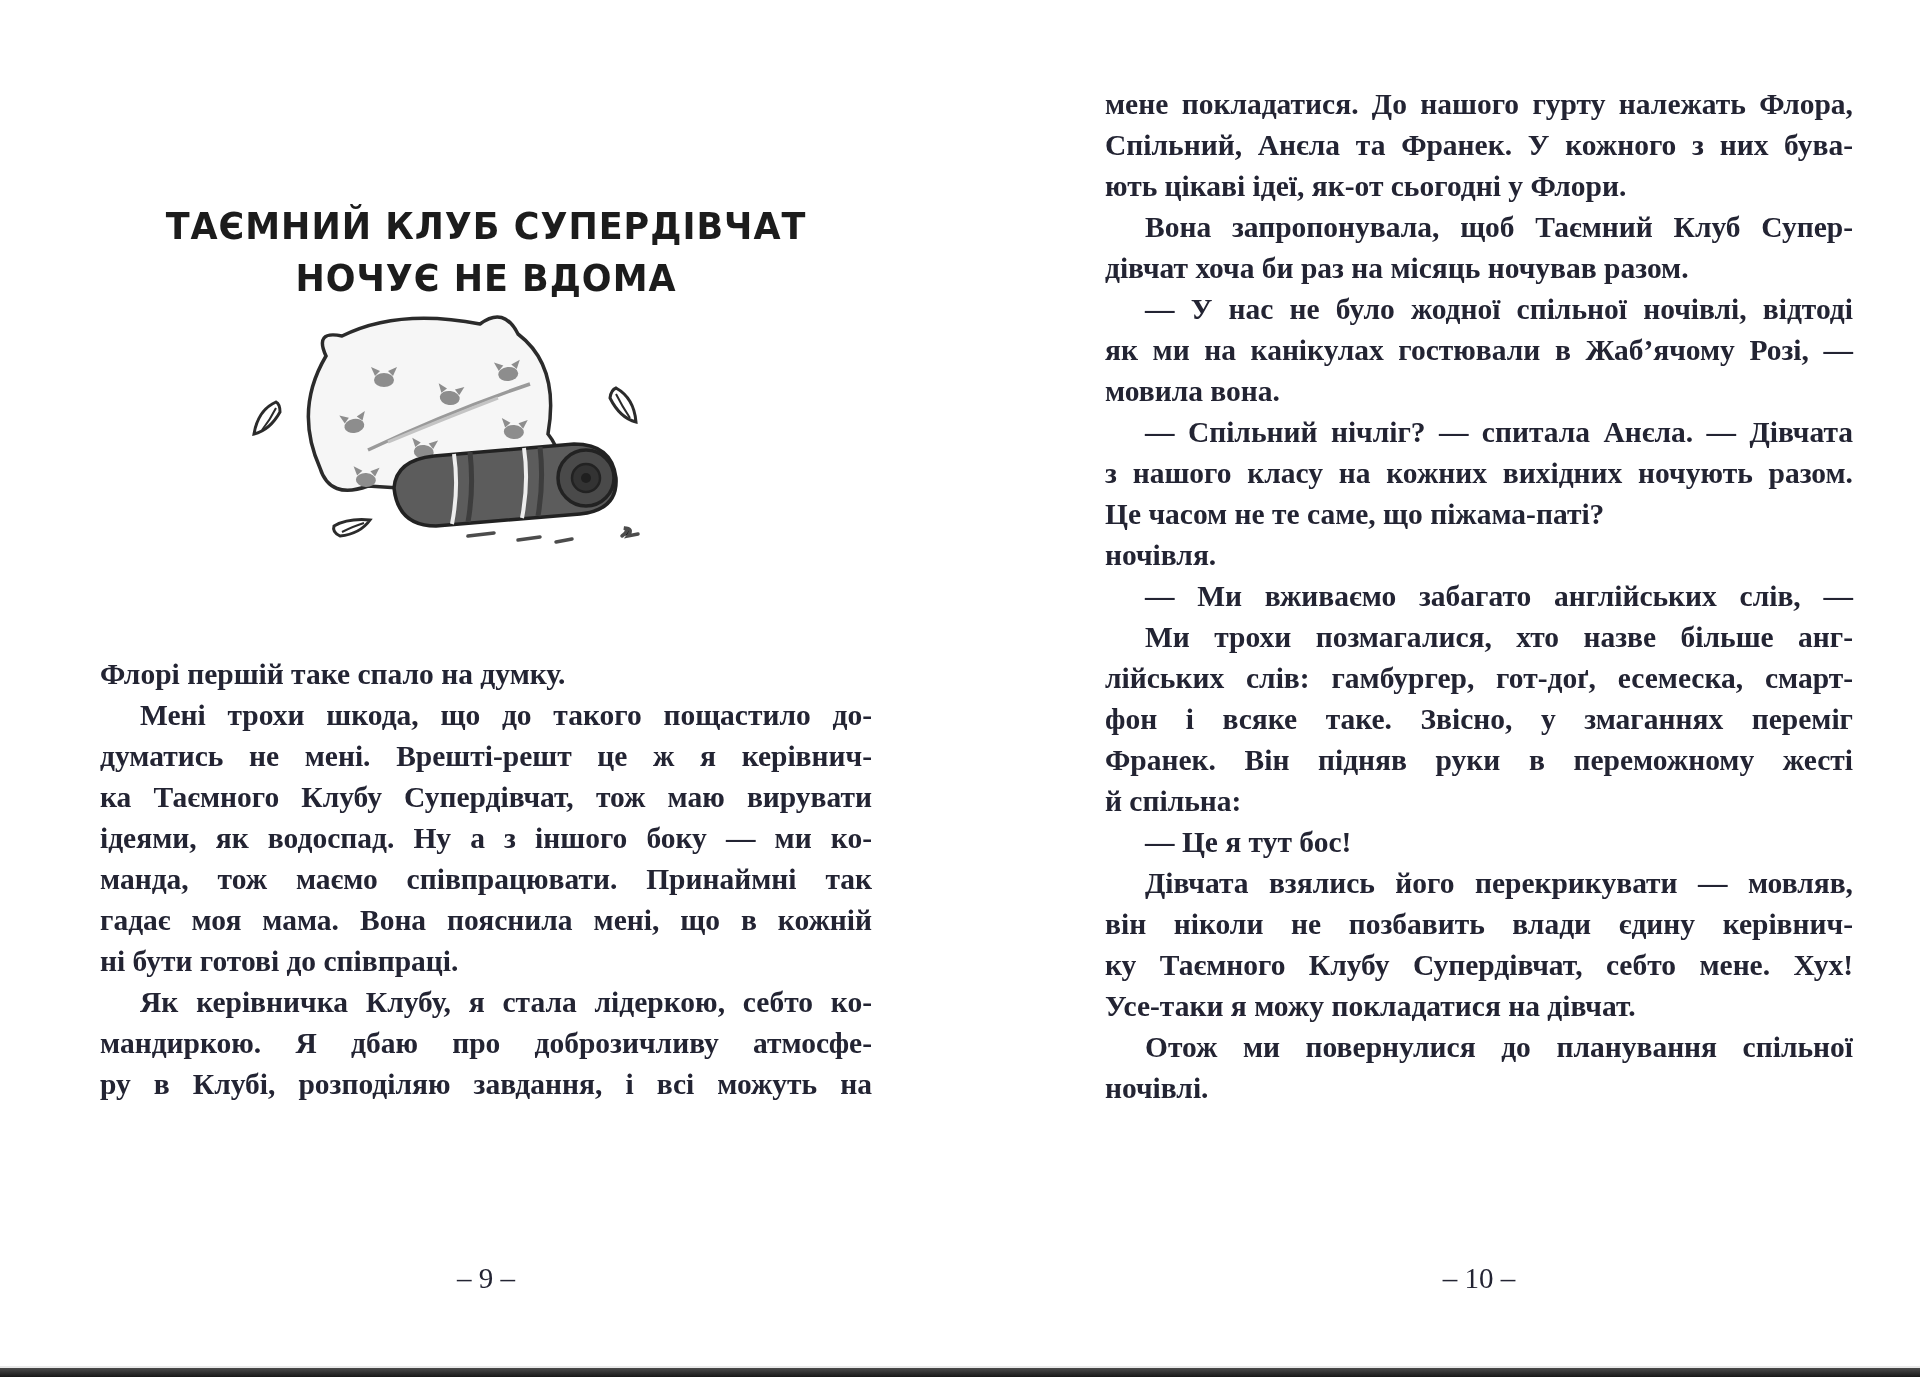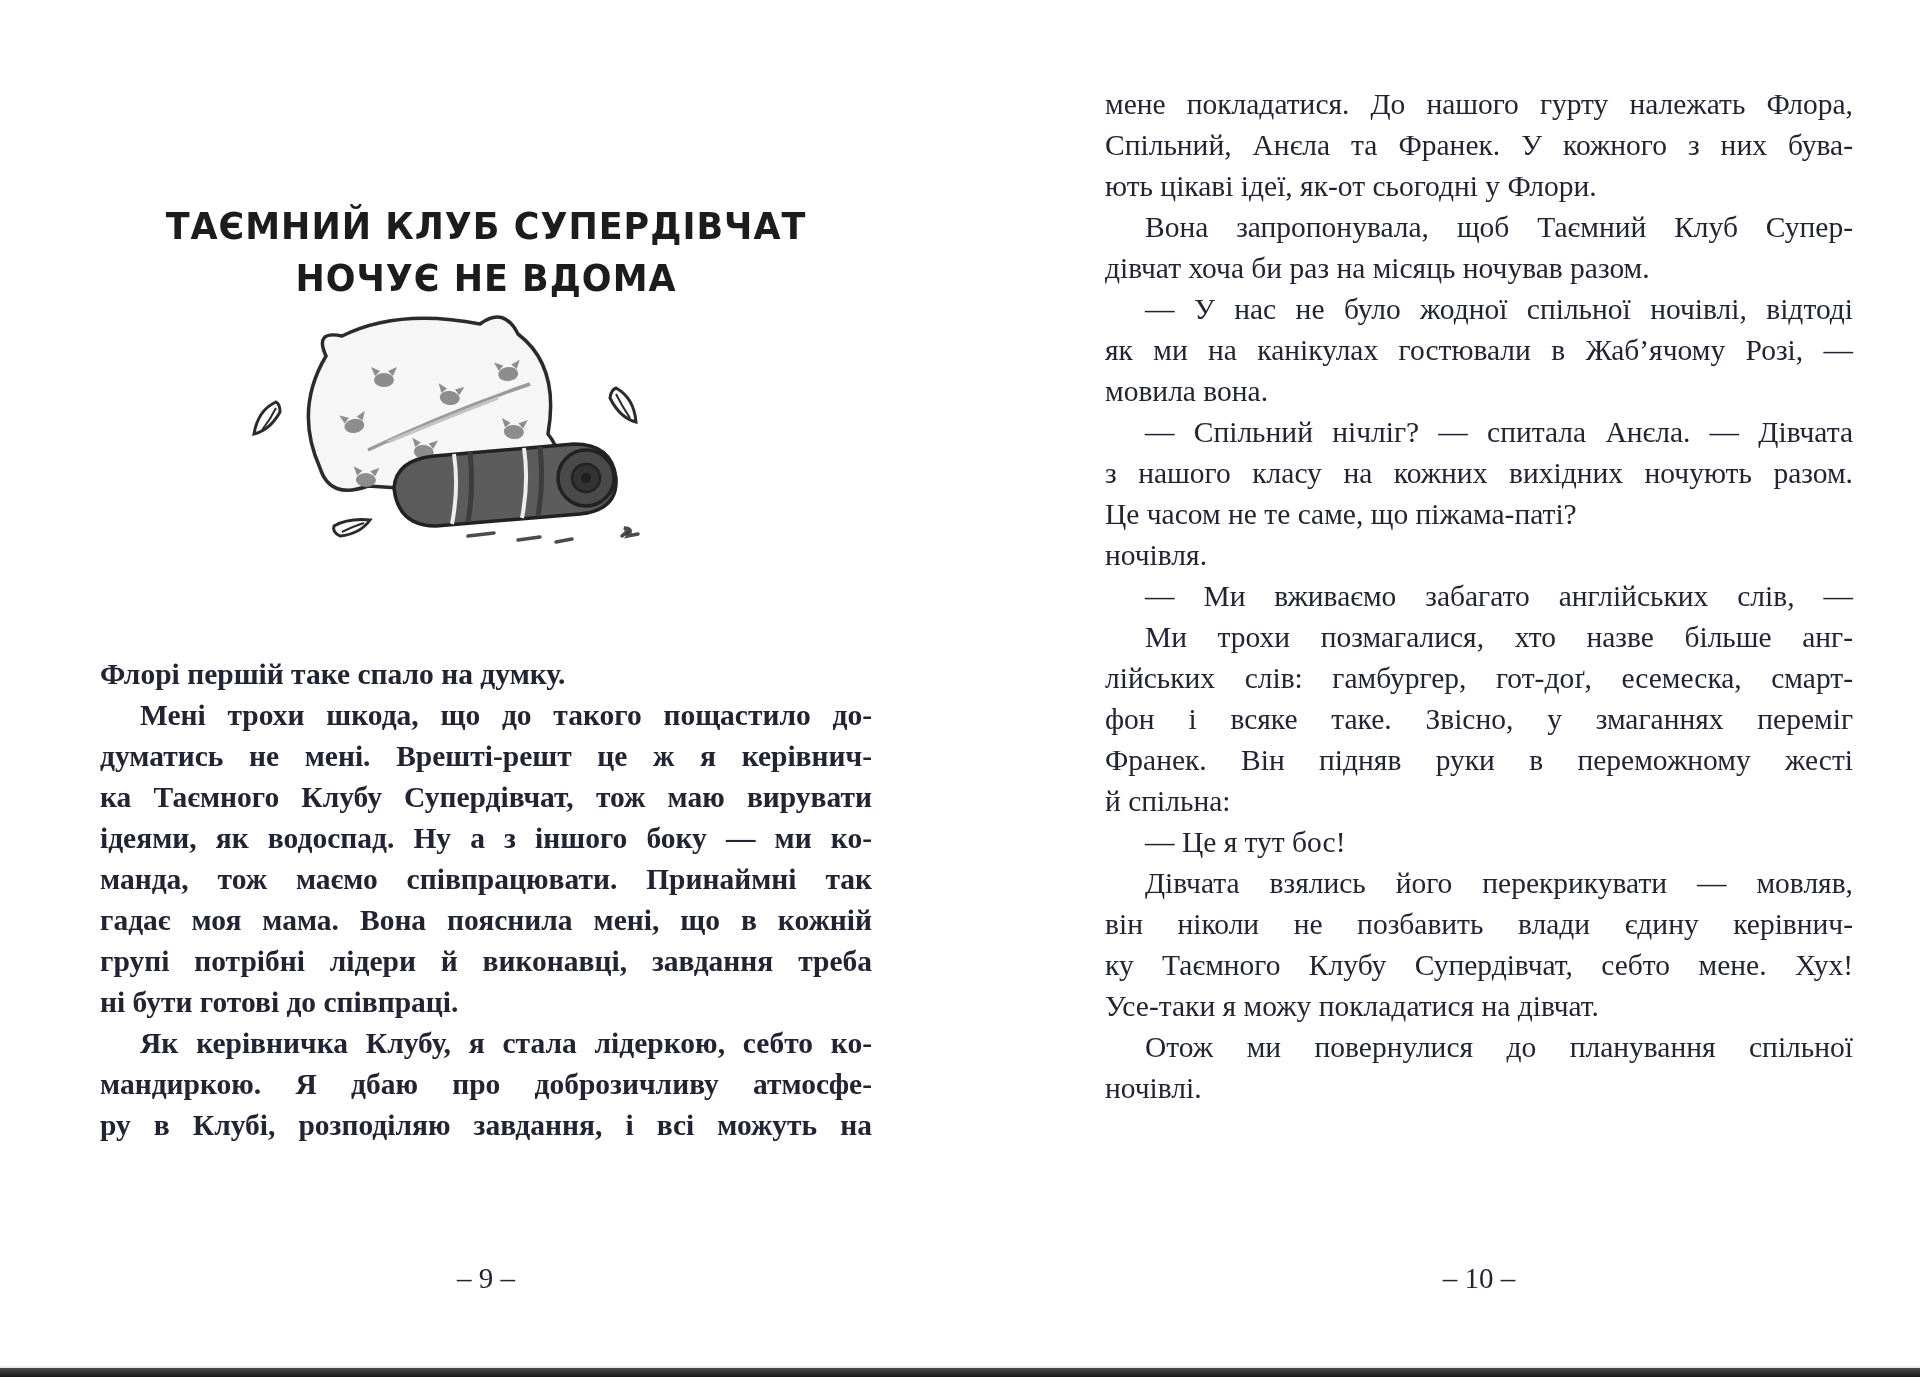--- a/index.html
+++ b/index.html
@@ -27,21 +27,21 @@
   .illustration{
     position:absolute;top:292px;left:118px;width:440px;height:270px;
   }
   .illustration svg{width:100%;height:100%;}
 
   .body-text{
     position:absolute;left:0;width:100%;
     font-size:29.5px;line-height:41px;color:#232433;
   }
   .page.left  .body-text{top:654px;font-weight:bold;}
-  .page.right .body-text{top:84px;}
+  .page.right .body-text{top:84px;font-weight:bold;}
 
   .line{
     text-align:justify;
     text-align-last:justify;
     white-space:normal;
   }
   .line.end{text-align:right;text-align-last:left;}
   .line.indent{text-indent:40px;}
 
   .page-number{
@@ -151,21 +151,20 @@
     </div>
 
     <div class="body-text" id="left-text">
         <div class="line end">Флорі першій таке спало на думку.</div>
         <div class="line indent">Мені трохи шкода, що до такого пощастило до-</div>
         <div class="line">думатись не мені. Врешті-решт це ж я керівнич-</div>
         <div class="line">ка Таємного Клубу Супердівчат, тож маю вирувати</div>
         <div class="line">ідеями, як водоспад. Ну а з іншого боку — ми ко-</div>
         <div class="line">манда, тож маємо співпрацювати. Принаймні так</div>
         <div class="line">гадає моя мама. Вона пояснила мені, що в кожній</div>
-        <div class="line">групі потрібні лідери й виконавці, завдання треба</div>
         <div class="line end">ні бути готові до співпраці.</div>
         <div class="line indent">Як керівничка Клубу, я стала лідеркою, себто ко-</div>
         <div class="line">мандиркою. Я дбаю про доброзичливу атмосфе-</div>
         <div class="line">ру в Клубі, розподіляю завдання, і всі можуть на</div>
       </div>
 
     <div class="page-number">– 9 –</div>
   </div>
 
   <div class="page right">

